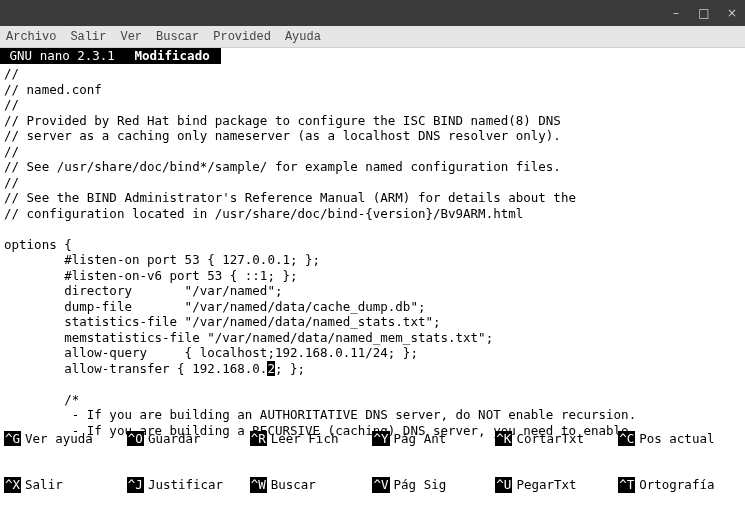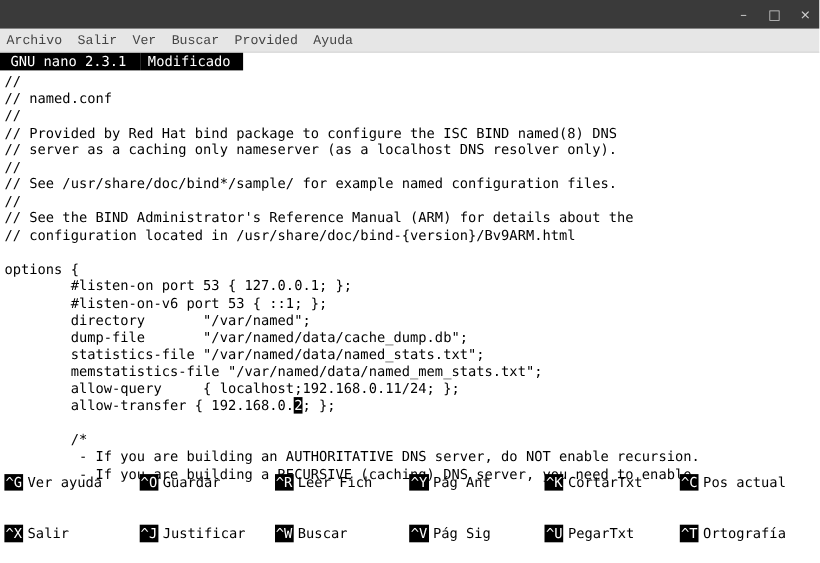--- a/index.html
+++ b/index.html
@@ -58,21 +58,21 @@
       display: flex;
       line-height: 16px;
       white-space: pre;
     }
     .nano-header .inv {
       background: #000000;
       color: #ffffff;
     }
     .nano-header .left { flex: 0 0 auto; padding: 0 6px 0 2px; }
     .nano-header .center { flex: 1; text-align: center; }
-    .nano-header .right { flex: 0 0 auto; padding: 0 4px 0 6px; }
+    .nano-header .right { flex: 0 0 auto; padding: 0 4px 0 6px; font-weight: bold; }
     .editor {
       padding: 2px 4px 0 4px;
       white-space: pre;
       line-height: 15.5px;
       color: #000;
       background: #fff;
     }
     .cursor {
       background: #000;
       color: #fff;

